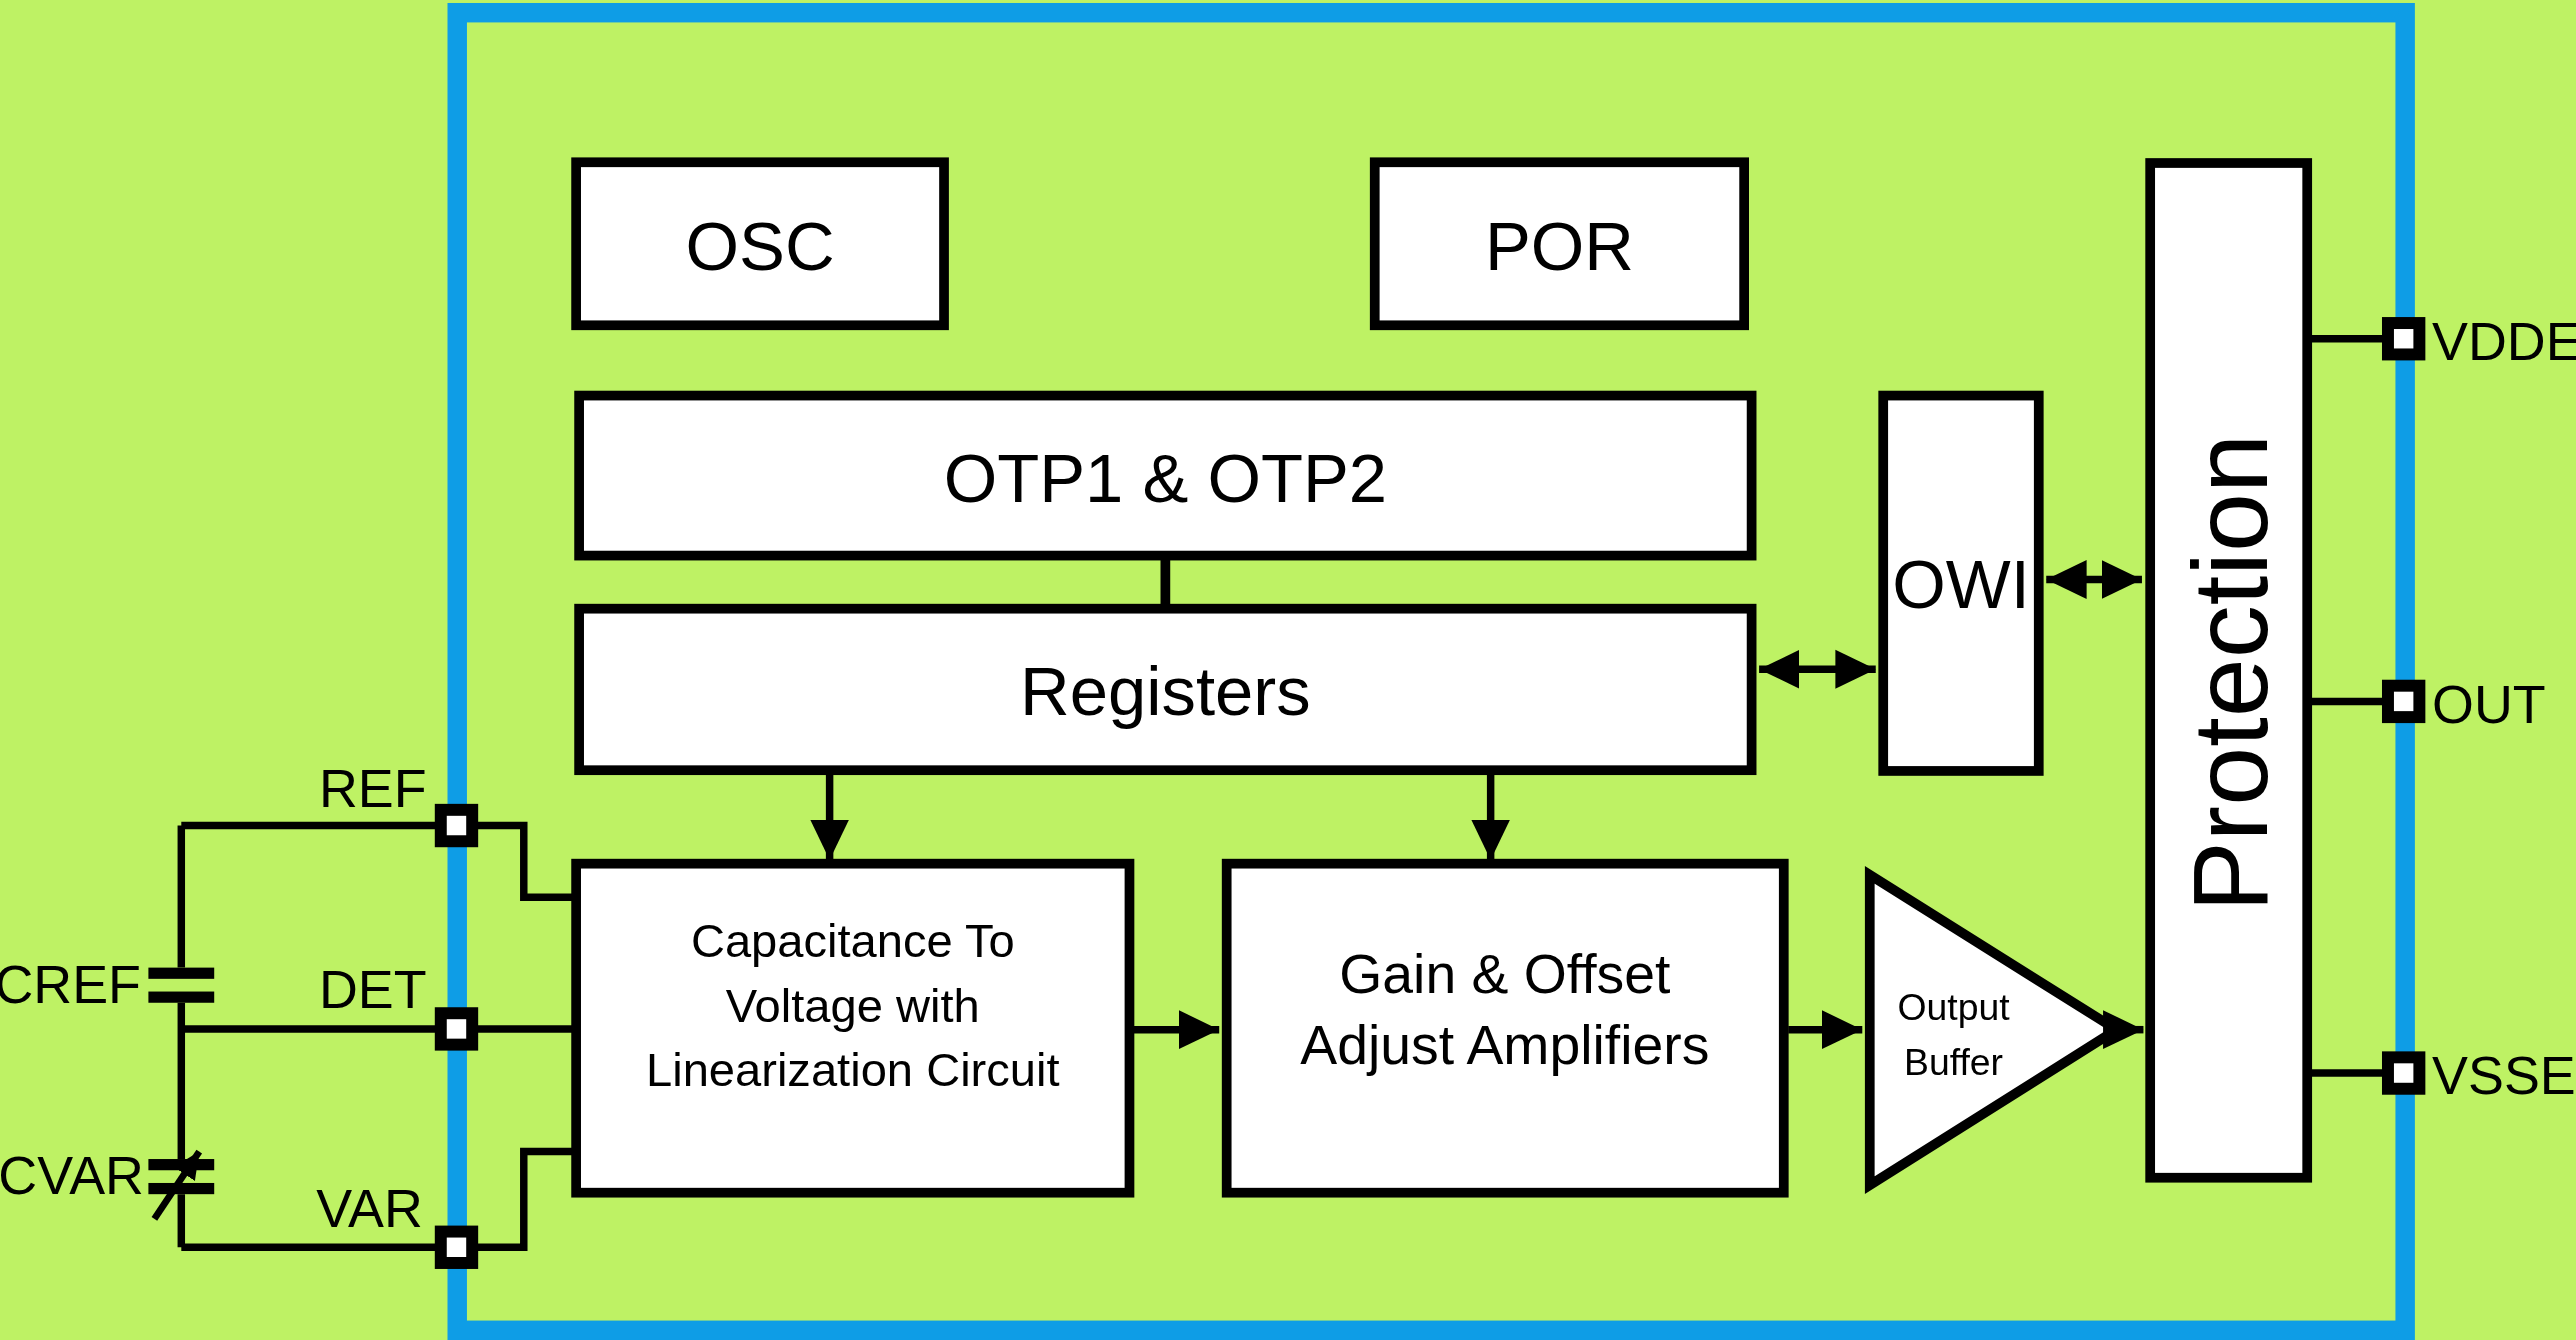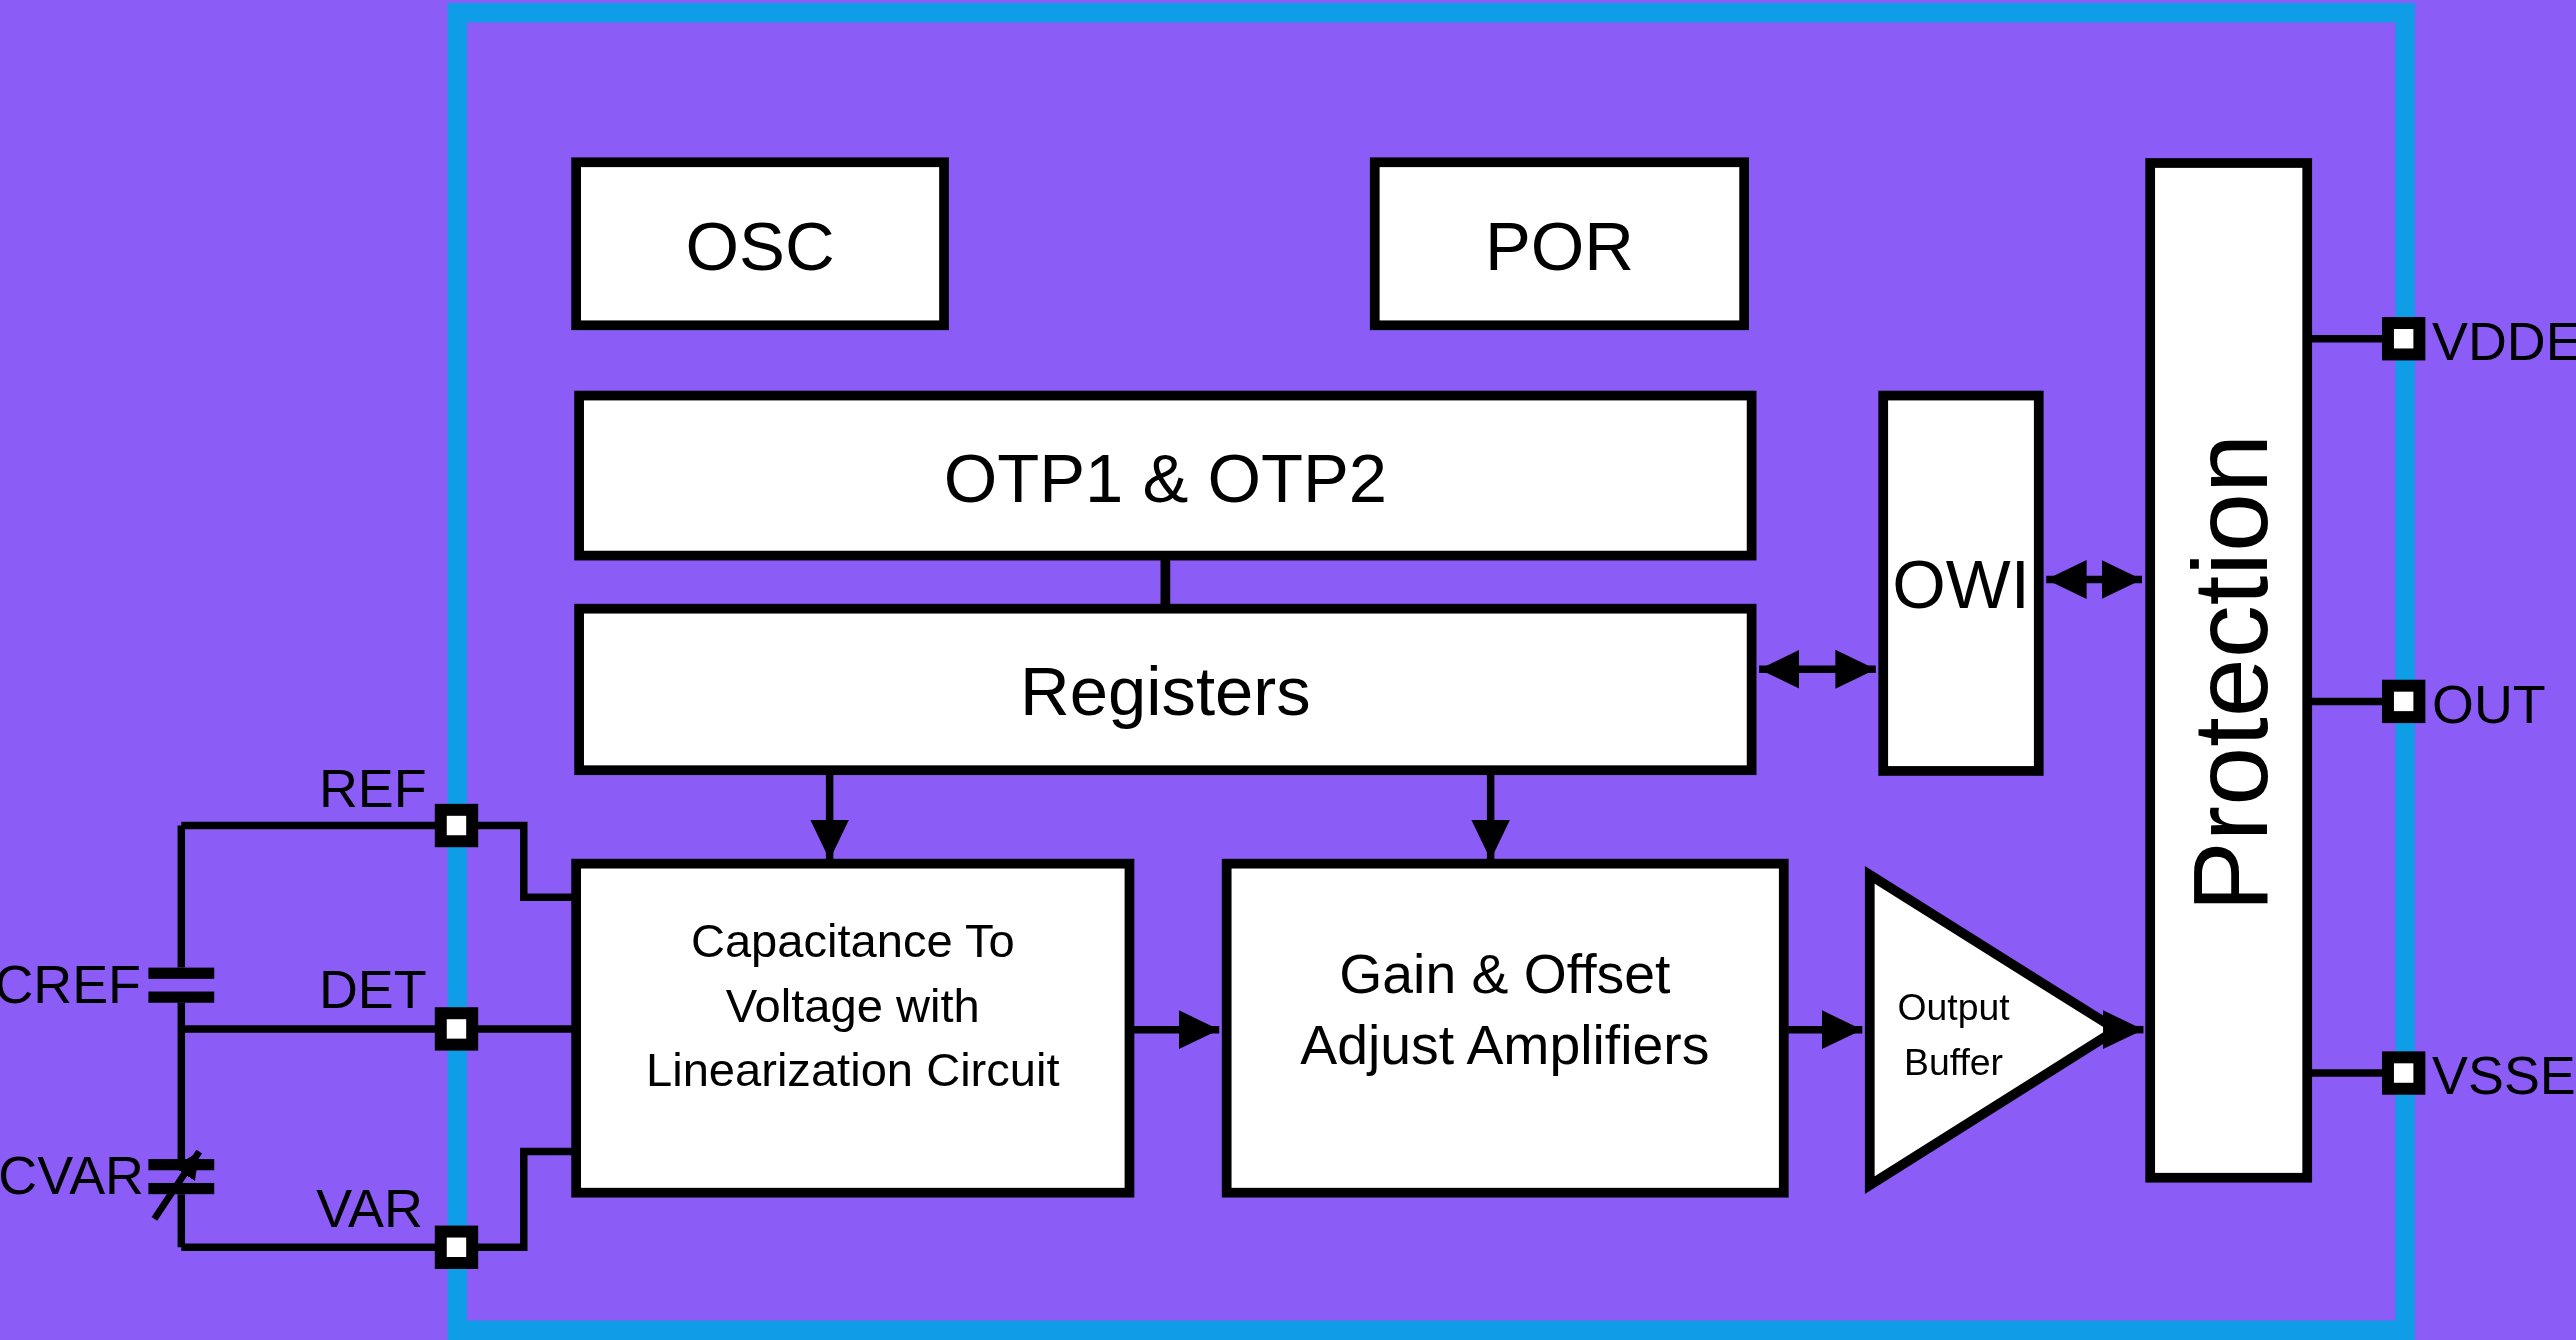--- a/index.html
+++ b/index.html
@@ -1,16 +1,16 @@
 <!DOCTYPE html>
 <html style="font-size:12px"><head>
 <meta charset="utf-8">
 <style>
   html,body{margin:0;padding:0;background:#ffffff;}
-  .stage{width:2576px;height:1340px;position:relative;background:#8b5cf6;}
+  .stage{width:2576px;height:1340px;position:relative;background:#bef264;}
   svg{display:block;}
   text{
     font-family:"Liberation Sans", sans-serif;
     fill:#000000;
   }
   .block-label{font-size:92px;}
   .c2v-label{font-size:63px;}
   .gain-label{font-size:74px;}
   .buffer-label{font-size:50px;}
   .pin-label{font-size:72px;}

